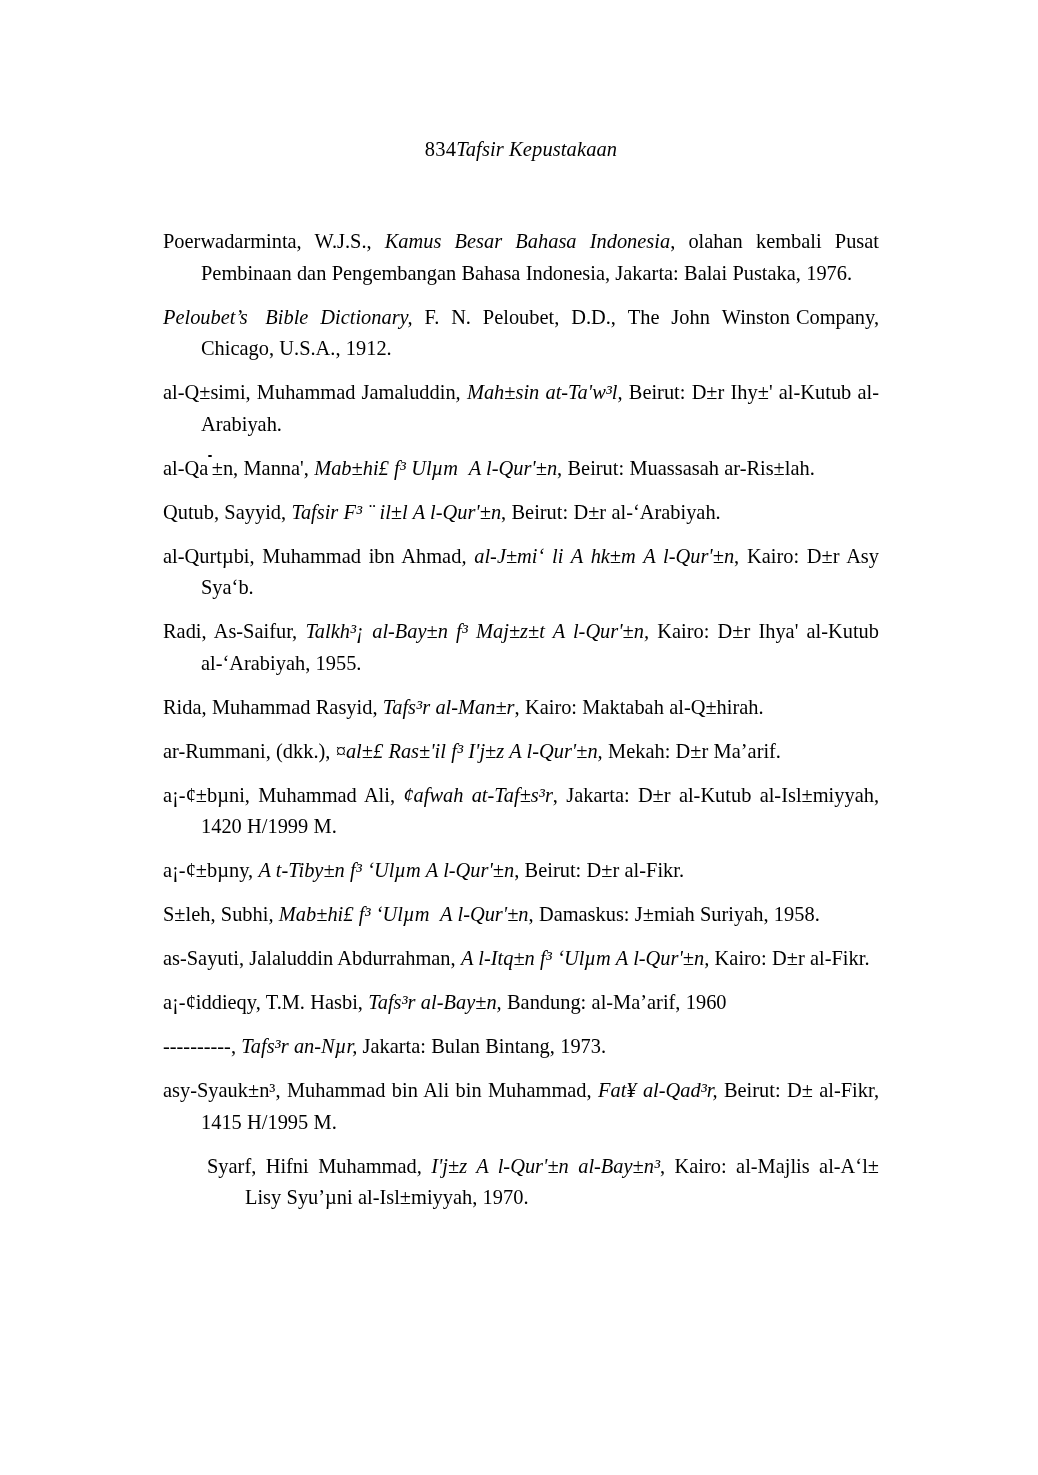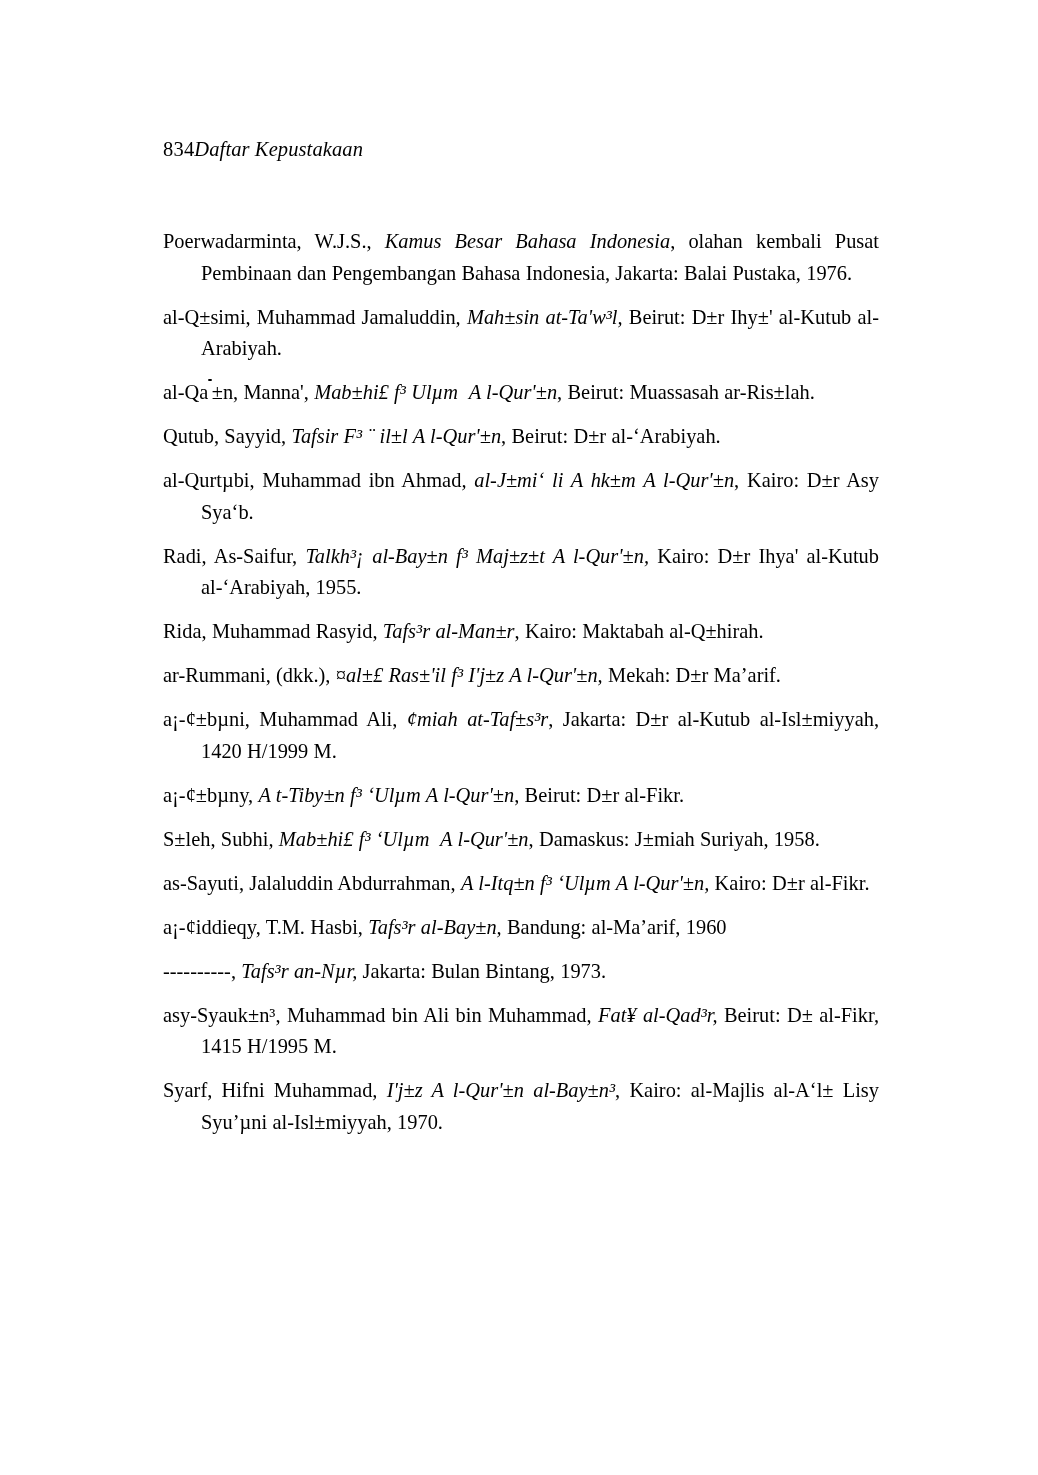--- a/index.html
+++ b/index.html
@@ -21,21 +21,21 @@
     box-sizing: border-box;
     padding: 0;
   }
   .header {
     position: absolute;
     top: 138px;
     left: 163px;
     width: 716px;
     display: flex;
     align-items: baseline;
-    justify-content: flex-start;
+    justify-content: center;
     font-size: 20.5px;
   }
   .page-number {
     font-family: "Liberation Serif", serif;
     font-size: 20.5px;
     letter-spacing: 0.2px;
   }
   .header-title {
     font-family: "Liberation Serif", serif;
     font-style: italic;
@@ -53,48 +53,50 @@
     line-height: 31.5px;
     text-align: justify;
     text-justify: inter-word;
     padding-left: 38px;
     text-indent: -38px;
     margin: 0 0 12.5px 0;
     word-spacing: 0.2px;
   }
   .entry:last-child {
     margin-bottom: 0;
+    margin-left: 44px;
   }
   i {
     font-style: italic;
   }
   .nojust {
     text-align: left;
   }
 </style>
 </head>
 <body>
 
 <div class="page">
 
   <div class="header">
     <span class="page-number">834</span>
-    <span class="header-title">Daftar Kepustakaan</span>
+    <span class="header-title">Tafsir Kepustakaan</span>
   </div>
 
   <div class="content" id="bib-list">
       <p class="entry">Poerwadarminta, W.J.S., <i>Kamus Besar Bahasa Indonesia</i>, olahan kembali Pusat Pembinaan dan Pengembangan Bahasa Indonesia, Jakarta: Balai Pustaka, 1976.</p>
+      <p class="entry"><i>Peloubet’s &nbsp;&nbsp;Bible &nbsp;Dictionary,</i> &nbsp;F. &nbsp;N. &nbsp;Peloubet, &nbsp;D.D., &nbsp;The &nbsp;John &nbsp;Winston Company, Chicago, U.S.A., 1912.</p>
       <p class="entry">al-Q±simi, Muhammad Jamaluddin<i>, Mah±sin at-Ta'w³l,</i> Beirut: D±r Ihy±' al-Kutub al-Arabiyah.</p>
       <p class="entry">al-Qa<span style="text-decoration:overline">  </span>±n, Manna', <i>Mab±hi£ f³ Ulµm &nbsp;A l-Qur'±n</i>, Beirut: Muassasah ar-Ris±lah.</p>
       <p class="entry nojust">Qutub, Sayyid, <i>Tafsir F³ ¨ il±l A l-Qur'±n</i>, Beirut: D±r al-‘Arabiyah.</p>
       <p class="entry">al-Qurtµbi, Muhammad ibn Ahmad<i>, al-J±mi‘ li A hk±m A l-Qur'±n</i>, Kairo: D±r Asy Sya‘b.</p>
       <p class="entry">Radi, As-Saifur, <i>Talkh³¡ al-Bay±n f³ Maj±z±t A l-Qur'±n,</i> Kairo: D±r Ihya' al-Kutub al-‘Arabiyah, 1955.</p>
       <p class="entry nojust">Rida, Muhammad Rasyid, <i>Tafs³r al-Man±r</i>, Kairo: Maktabah al-Q±hirah.</p>
       <p class="entry nojust">ar-Rummani, (dkk.), <i>¤al±£ Ras±'il f³ I'j±z A l-Qur'±n,</i> Mekah: D±r Ma’arif.</p>
-      <p class="entry">a¡-¢±bµni, Muhammad Ali, <i>¢miah at-Taf±s³r</i>, Jakarta: D±r al-Kutub al-Isl±miyyah, 1420 H/1999 M.</p>
+      <p class="entry">a¡-¢±bµni, Muhammad Ali, <i>¢afwah at-Taf±s³r</i>, Jakarta: D±r al-Kutub al-Isl±miyyah, 1420 H/1999 M.</p>
       <p class="entry nojust">a¡-¢±bµny, <i>A t-Tiby±n f³ ‘Ulµm A l-Qur'±n</i>, Beirut: D±r al-Fikr.</p>
       <p class="entry">S±leh, Subhi<i>, Mab±hi£ f³ ‘Ulµm &nbsp;A l-Qur'±n</i>, Damaskus: J±miah Suriyah, 1958.</p>
       <p class="entry">as-Sayuti, Jalaluddin Abdurrahman, <i>A l-Itq±n f³ ‘Ulµm A l-Qur'±n,</i> Kairo: D±r al-Fikr.</p>
       <p class="entry nojust">a¡-¢iddieqy, T.M. Hasbi, <i>Tafs³r al-Bay±n,</i> Bandung: al-Ma’arif, 1960</p>
       <p class="entry nojust">----------, <i>Tafs³r an-Nµr,</i> Jakarta: Bulan Bintang, 1973.</p>
       <p class="entry">asy-Syauk±n³, Muhammad bin Ali bin Muhammad, <i>Fat¥ al-Qad³r,</i> Beirut: D± al-Fikr, 1415 H/1995 M.</p>
       <p class="entry">Syarf, Hifni Muhammad<i>, I'j±z A l-Qur'±n al-Bay±n³</i>, Kairo: al-Majlis al-A‘l± Lisy Syu’µni al-Isl±miyyah, 1970.</p>
     </div>
 
 </div>

